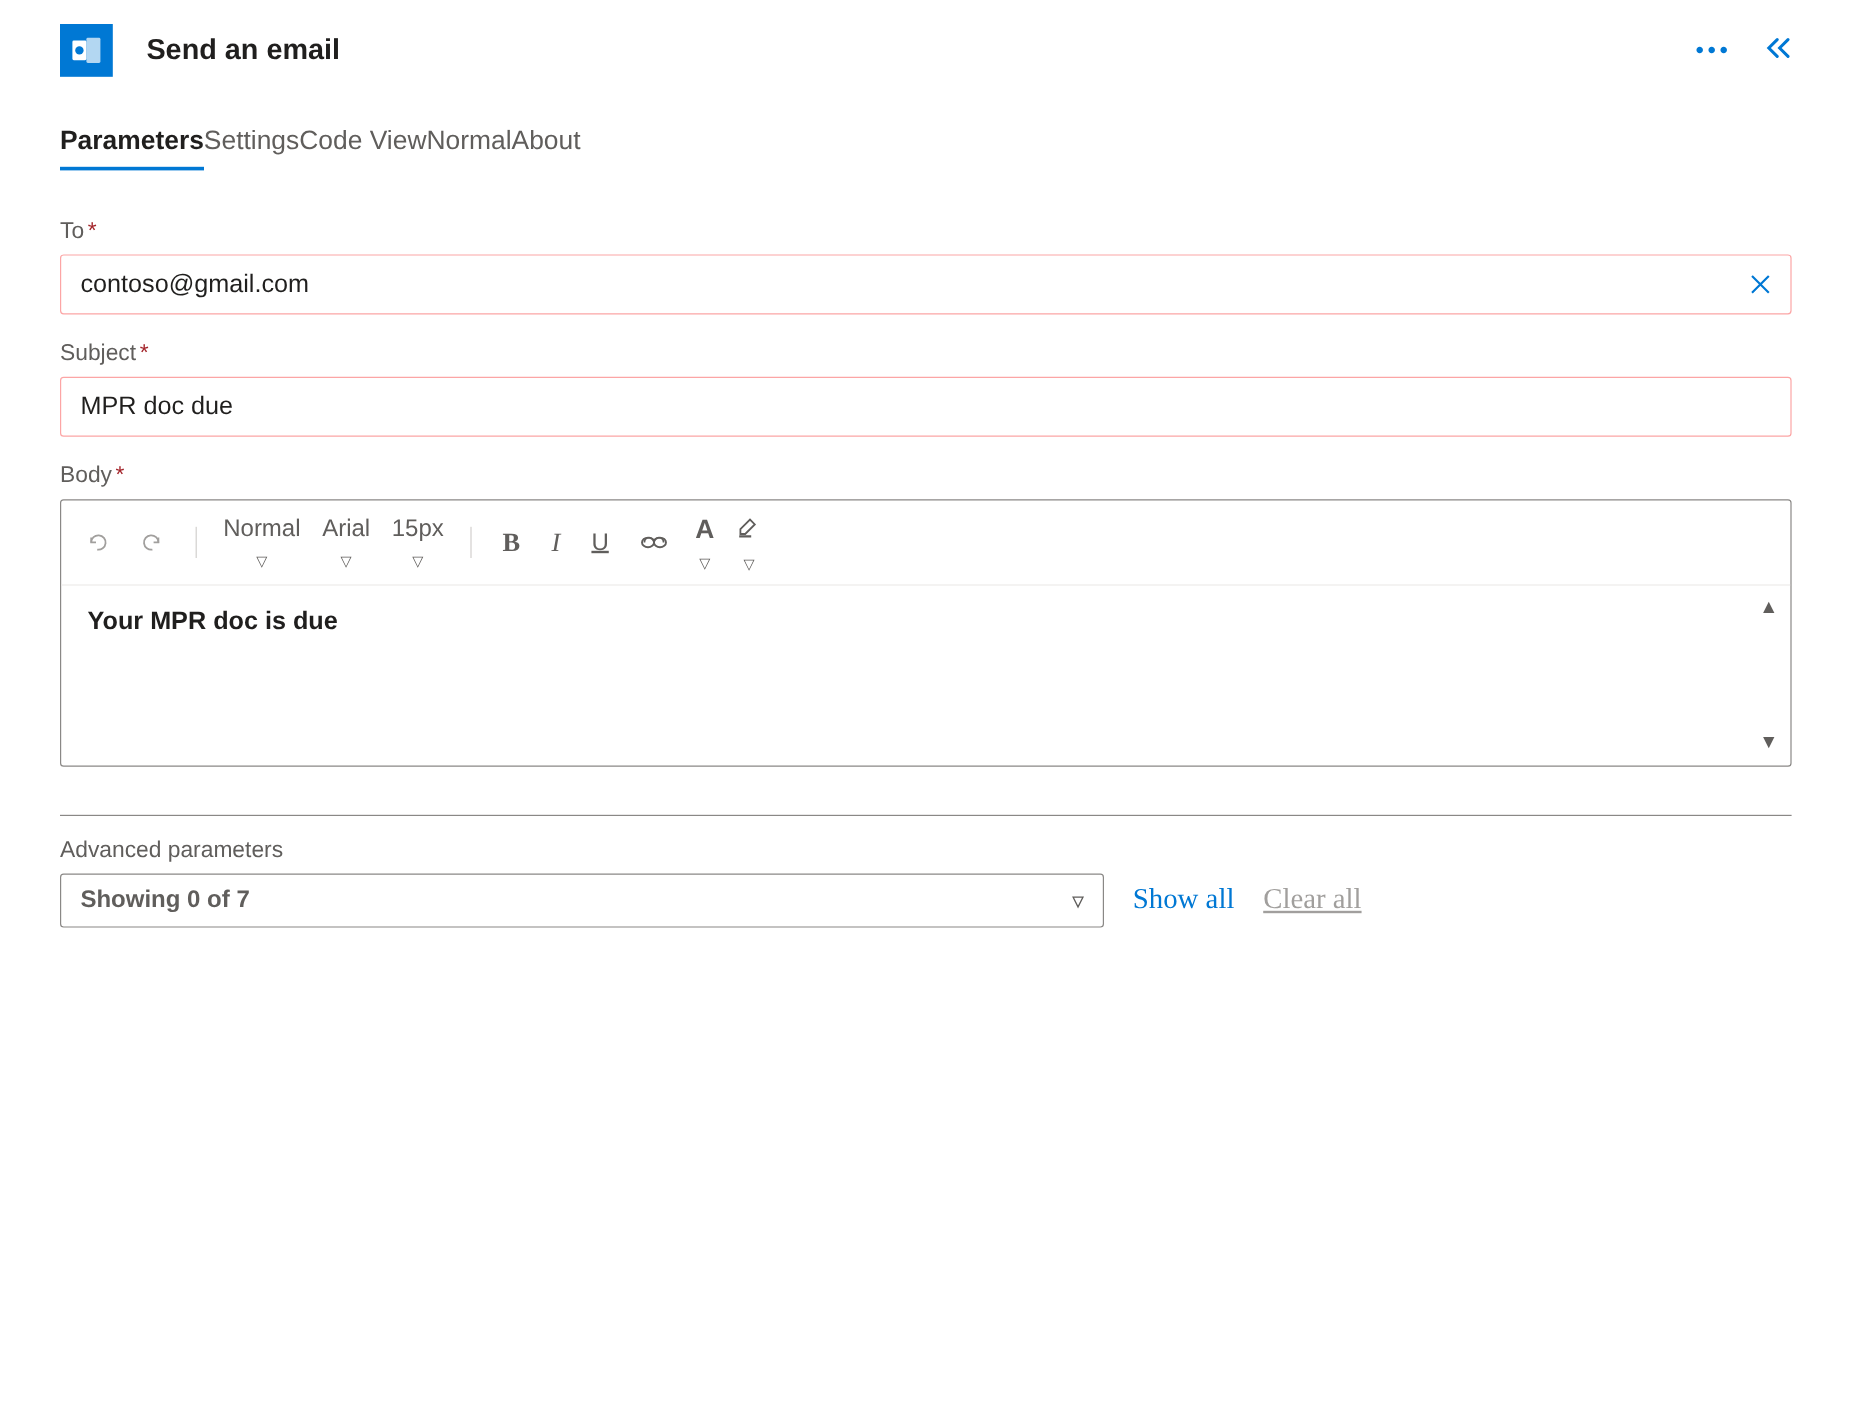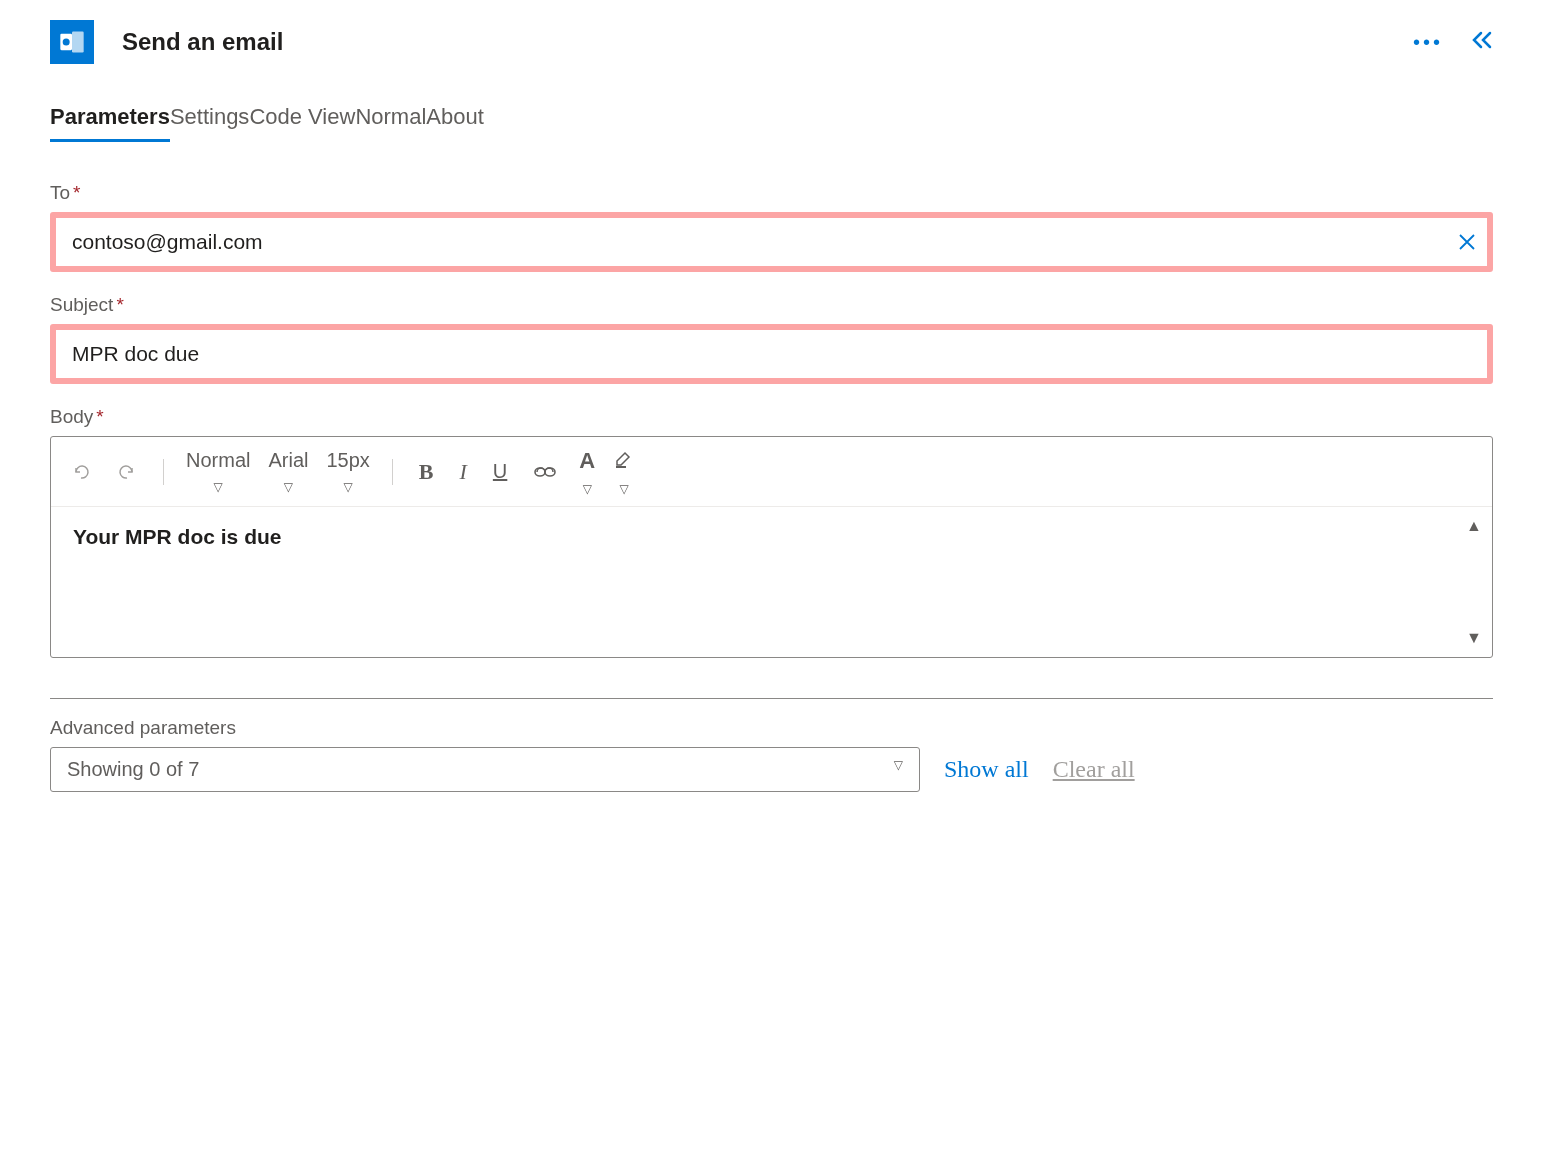--- a/index.html
+++ b/index.html
@@ -90,21 +90,21 @@
       display: block;
     }
     .required {
       color: #a4262c;
       margin-left: 3px;
     }
     .text-input {
       width: 100%;
       padding: 12px 16px;
       font-size: 21px;
-      border: 6px solid #fca5a5;
+      border: 1px solid #fca5a5;
       border-radius: 3px;
       color: #201f1e;
       background: #ffffff;
       font-family: inherit;
     }
     .input-with-clear {
       position: relative;
       display: flex;
       align-items: center;
     }
@@ -215,22 +215,24 @@
     .advanced-select {
       flex: 1;
       max-width: 870px;
       padding: 10px 16px;
       font-size: 20px;
       border: 1px solid #8a8886;
       border-radius: 3px;
       color: #605e5c;
       background: #ffffff;
       display: flex;
+      align-items: center;
       justify-content: space-between;
       cursor: pointer;
+      font-weight: bold;
     }
     .link-btn {
       font-size: 24px;
       cursor: pointer;
       background: none;
       border: none;
       font-family: Liberation Serif, serif;
       text-align: right;
     }
     .show-all { color: #0078d4; }

